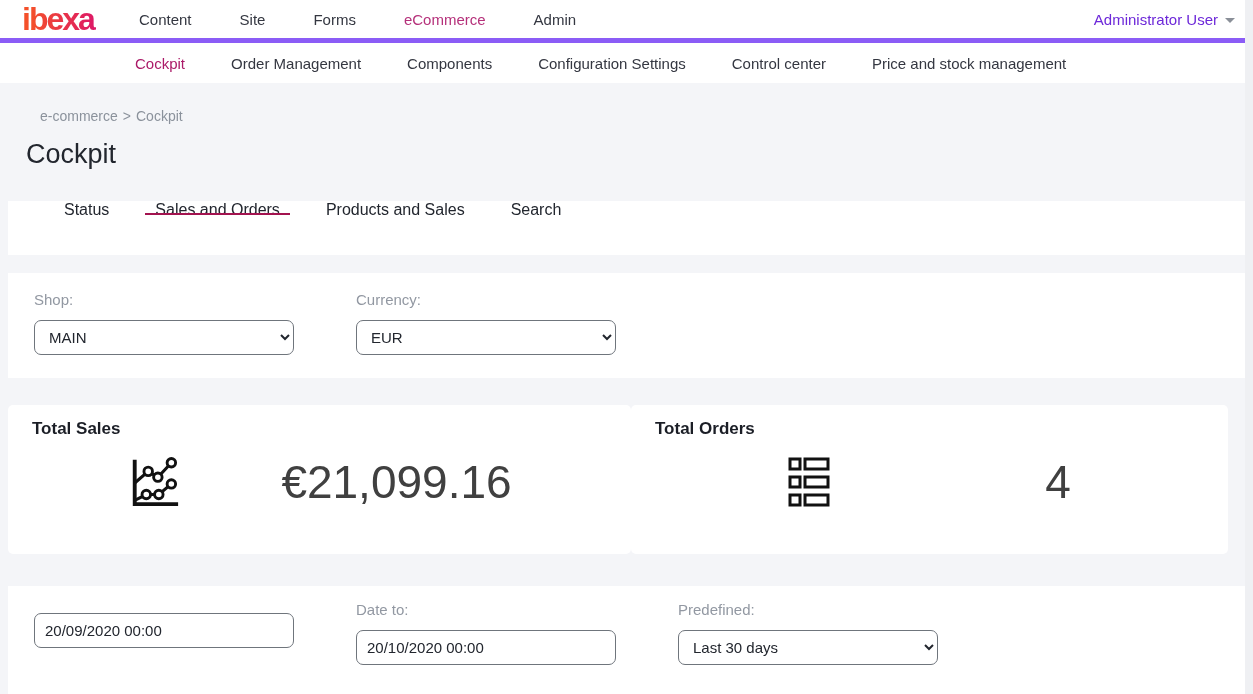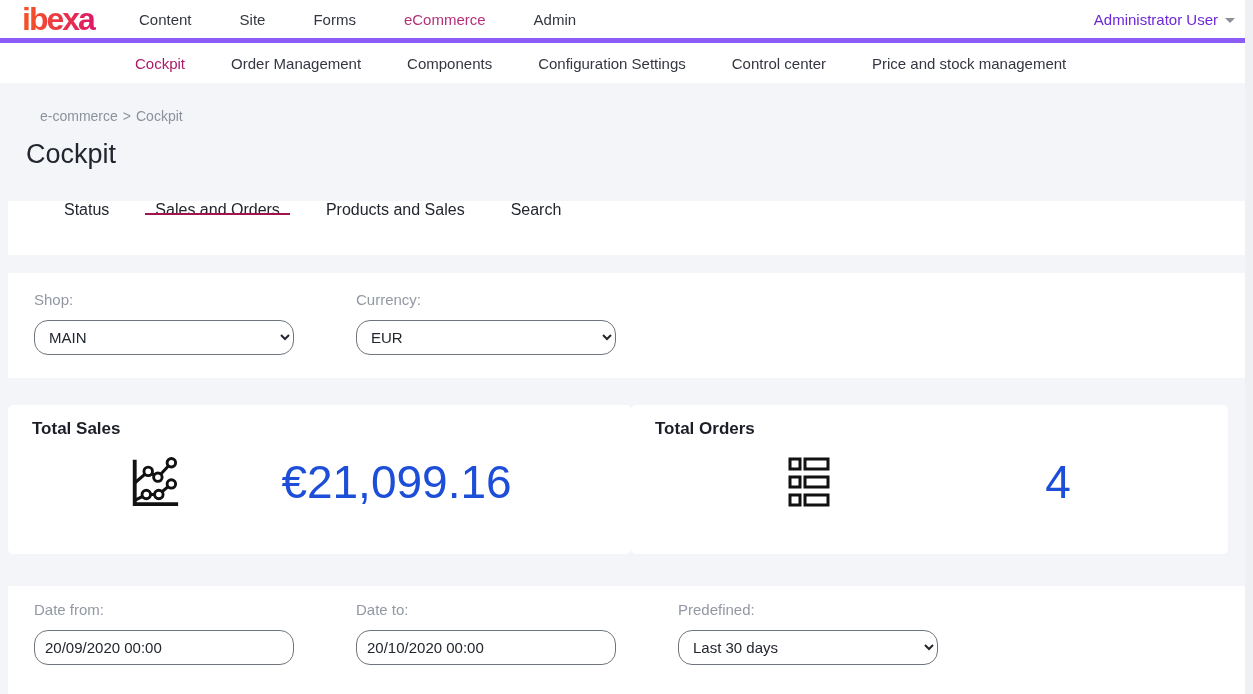--- a/index.html
+++ b/index.html
@@ -72,34 +72,34 @@
   }
 
   
   .filter-panel { margin-top: 18px; height: 105px; padding: 18px 0 0 26px; display: flex; }
   .date-panel   { margin-top: 32px; height: 123px; padding: 15px 0 0 26px; display: flex; }
   .filter-col { width: 322px; }
   .filter-label { font-size: 15px; color: #9298a2; }
   .control {
     margin-top: 12px; width: 260px; height: 35px;
     font-size: 15px; font-family: inherit; color: #22262e;
-    padding: 0 10px; border: 1px solid #6f757c; border-radius: 14px;
+    padding: 0 10px; border: 1px solid #6f757c; border-radius: 7px;
     background: #fff; display: block;
   }
 
   
   .cards { display: flex; margin: 27px 0 0 8px; }
   .card { background: #fff; border-radius: 5px; height: 149px; padding: 14px 24px; }
   .card-sales { width: 623px; }
   .card-orders { width: 597px; }
   .card-title { font-size: 17px; font-weight: 700; color: #1b1e26; }
   .card-body { display: flex; align-items: center; justify-content: center; margin-top: 16px; }
   .card-sales .card-body { gap: 100px; }
   .card-orders .card-body { gap: 215px; }
-  .card-value { font-size: 46px; color: #1d4ed8; white-space: nowrap; }
+  .card-value { font-size: 46px; color: #404040; white-space: nowrap; }
   .metric-icon { flex: 0 0 auto; display: block; }
 
   
   .scrollbar-track {
     position: absolute; top: 0; right: 0; width: 8px; height: 694px;
     background: #eff0f3;
   }
 </style>
 </head>
 <body>
@@ -185,21 +185,20 @@
         <rect x="2" y="39" width="10" height="10" stroke="#111" stroke-width="3"></rect>
         <rect x="17" y="39" width="23" height="10" stroke="#111" stroke-width="3"></rect>
       </svg>
       <div class="card-value">4</div>
     </div>
   </div>
 </div>
 
 <div class="panel date-panel">
   <div class="filter-col">
-    <div class="filter-label">Date from:</div>
     <input type="text" class="control" value="20/09/2020 00:00" style="">
   </div>
   <div class="filter-col">
     <div class="filter-label">Date to:</div>
     <input type="text" class="control" value="20/10/2020 00:00" style="">
   </div>
   <div class="filter-col">
     <div class="filter-label">Predefined:</div>
     <select class="control">
       <option>Last 30 days</option>

